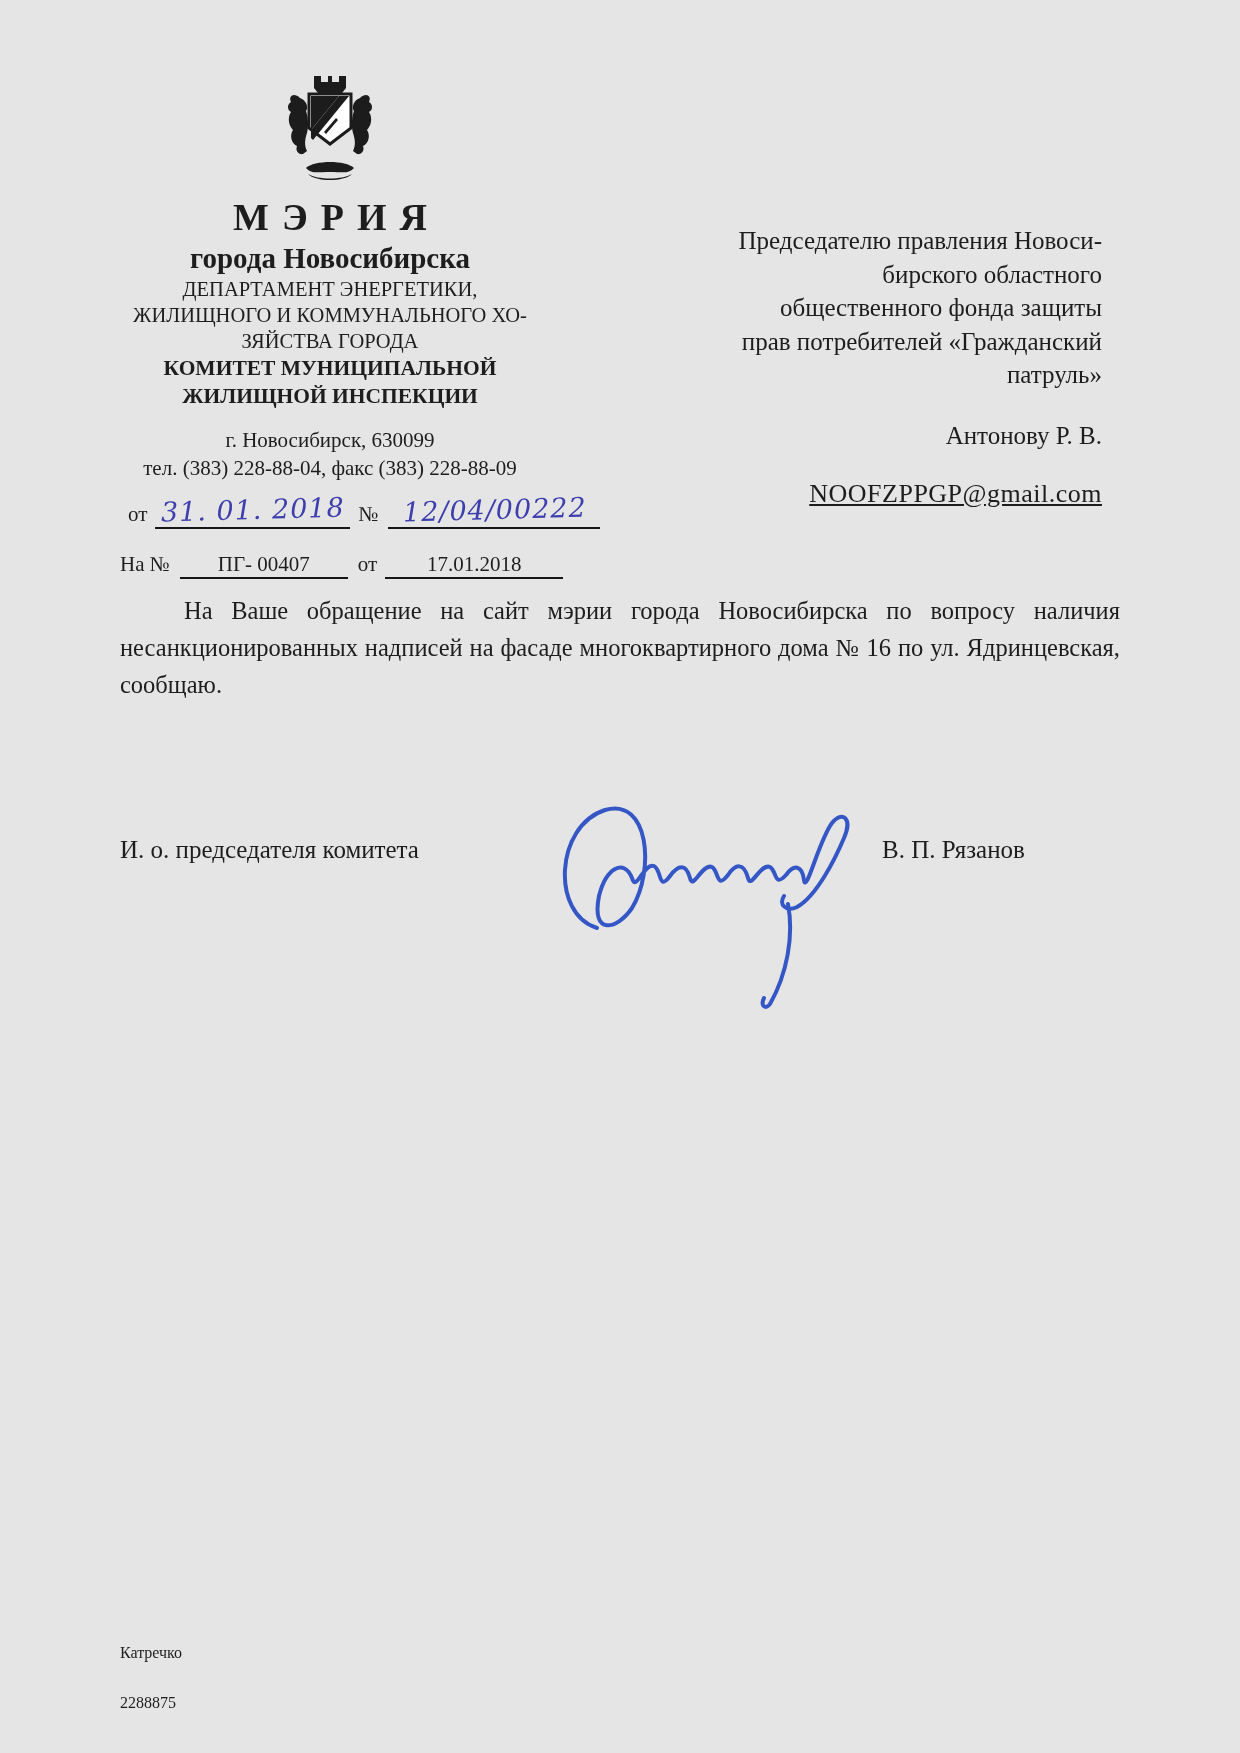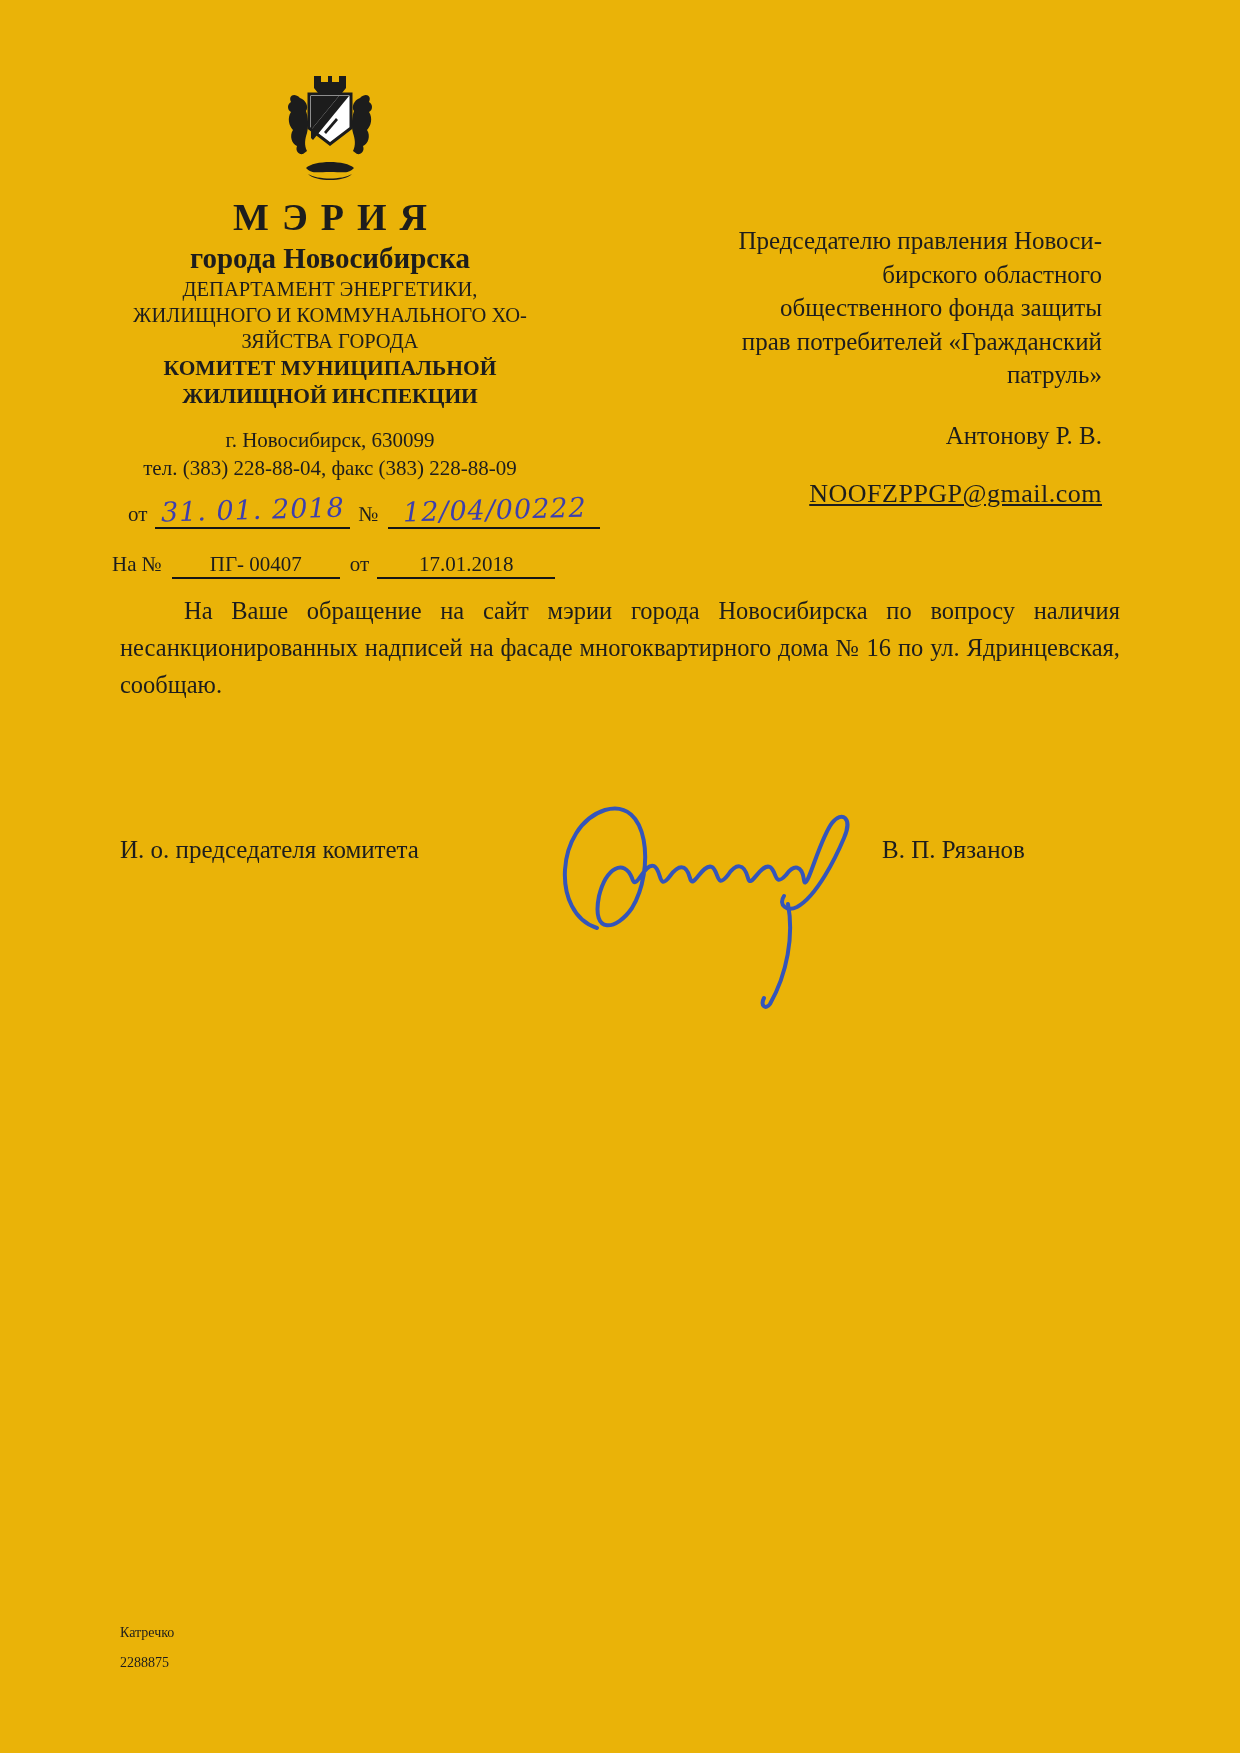--- a/index.html
+++ b/index.html
@@ -4,21 +4,21 @@
 <style>
   html,body{margin:0;padding:0;}
   body{
     width:1240px;height:1753px;
     background:#ffffff;
     font-family:"Liberation Serif", serif;
     color:#1d1d1d;
     position:relative;
     -webkit-font-smoothing:antialiased;
   }
-  .page{position:absolute;inset:0;background:#eab308;}
+  .page{position:absolute;inset:0;background:#e5e5e5;}
 
   
   .emblem{position:absolute;left:278px;top:72px;width:104px;height:120px;}
 
   
   .letterhead{position:absolute;left:55px;top:196px;width:550px;text-align:center;}
   .lh-title{font-size:38px;font-weight:bold;letter-spacing:13px;line-height:42px;text-indent:13px;}
   .lh-subtitle{font-size:29px;font-weight:bold;line-height:36px;margin-top:2px;}
   .lh-dept div{font-size:20.5px;line-height:26px;}
   .lh-committee div{font-size:21.5px;font-weight:bold;line-height:28px;}
@@ -32,21 +32,21 @@
   .blank.b-num{width:212px;margin-left:10px;}
   .hand{
     font-family:"DejaVu Serif", serif;
     font-style:italic;
     color:#3d3fae;
     font-size:27px;
     letter-spacing:1px;
     display:inline-block;
     transform:rotate(-1.5deg) translateY(-2px);
   }
-  .ref-in{position:absolute;left:112px;top:552px;width:480px;font-size:21px;white-space:nowrap;}
+  .ref-in{position:absolute;left:120px;top:552px;width:480px;font-size:21px;white-space:nowrap;}
   .blank.b-innum{width:168px;margin:0 10px;}
   .blank.b-indate{width:178px;margin-left:8px;}
   .typed{font-size:21px;color:#1d1d1d;}
 
   
   .recipient{position:absolute;left:622px;top:224px;width:480px;text-align:right;}
   .recipient .r-line{font-size:25px;line-height:33.5px;}
   .recipient .r-name{font-size:25px;margin-top:30px;}
   .recipient .r-email{font-size:26px;margin-top:29px;letter-spacing:0.5px;text-decoration:underline;}
 
@@ -60,21 +60,21 @@
     text-indent:64px;
   }
 
   
   .sig-label{position:absolute;left:120px;top:836px;font-size:25px;}
   .sig-name{position:absolute;left:882px;top:836px;font-size:25px;}
   .signature-svg{position:absolute;left:535px;top:778px;width:340px;height:235px;}
 
   
   .footer{position:absolute;left:120px;top:1618px;}
-  .footer div{font-size:14px;line-height:30px;}
+  .footer div{font-size:16px;line-height:30px;margin-top:20px;}
 </style>
 </head>
 <body>
 
 <div class="page">
 
   <svg class="emblem" viewBox="0 0 104 120" aria-hidden="true">
     <g fill="#1c1c1c" stroke="none">
 
       <path d="M36 4 h7 v6 h7 v-6 h4 v6 h7 v-6 h7 v12 l-4 5 h-24 l-4 -5 z"></path>

